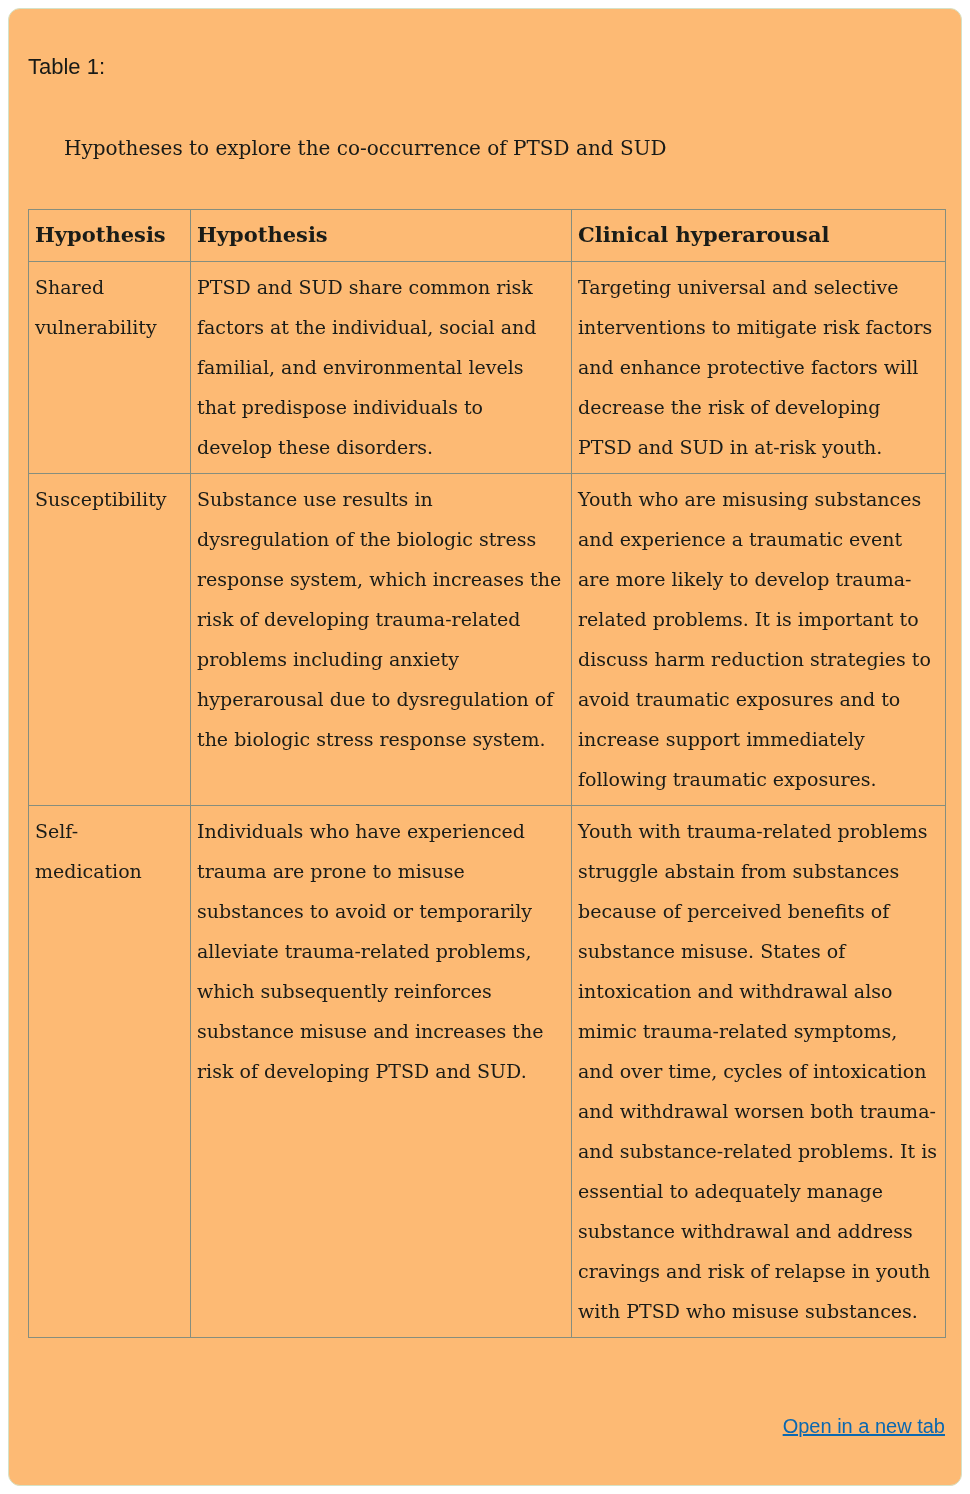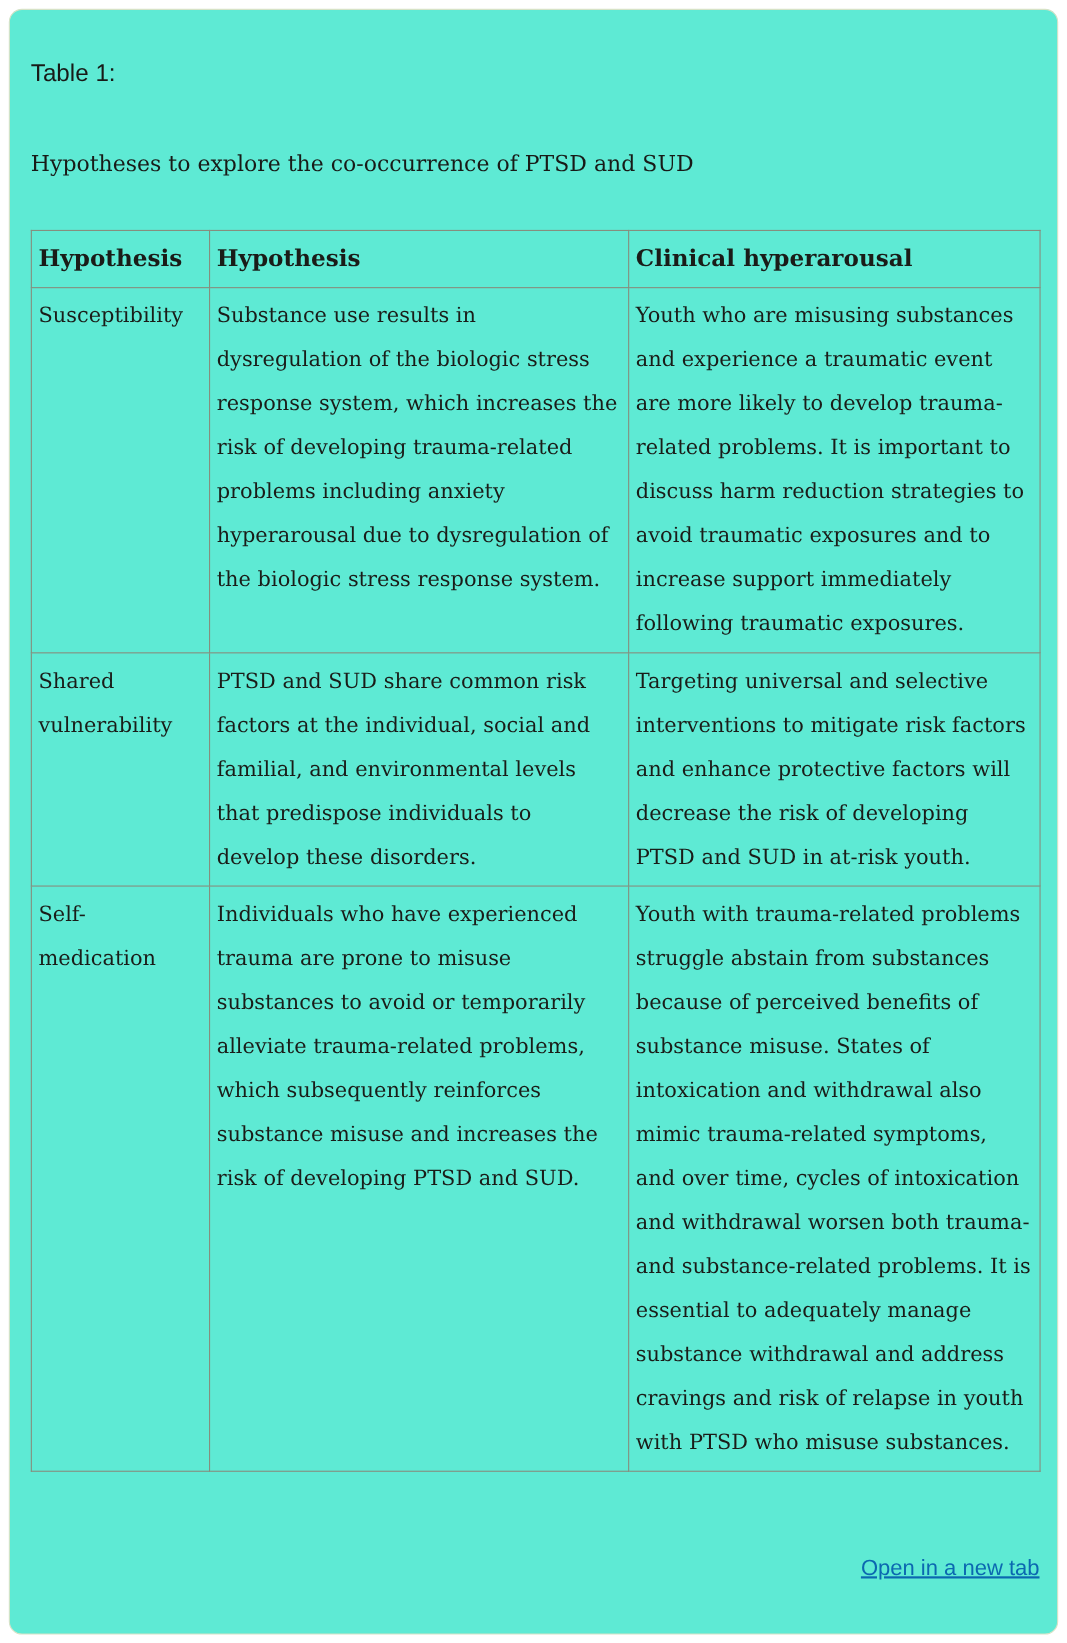--- a/index.html
+++ b/index.html
@@ -9,38 +9,39 @@
     background: #ffffff;
     font-family: "Liberation Sans", sans-serif;
     position: relative;
   }
   .panel {
     position: absolute;
     left: 8px;
     top: 8px;
     width: 954px;
     height: 1478px;
-    background: #5eead4;
+    background: #fdba74;
     border: 1px solid #d6e2c6;
     border-radius: 12px;
     padding: 46px 16px 0 19px;
     overflow: hidden;
   }
   .table-label {
     font-family: "Liberation Sans", sans-serif;
     font-size: 22px;
     line-height: 1.1;
     color: #181a17;
   }
   .caption {
     margin-top: 56px;
     font-family: "DejaVu Serif", serif;
     font-size: 20px;
     line-height: 1.35;
     color: #181a17;
+    margin-left: 36px;
   }
   table.data-table {
     margin-top: 47px;
     width: 100%;
     border-collapse: collapse;
     table-layout: fixed;
     background: transparent;
   }
   table.data-table th,
   table.data-table td {
@@ -93,28 +94,28 @@
     </colgroup>
     <thead>
       <tr>
         <th>Hypothesis</th>
         <th>Hypothesis</th>
         <th>Clinical hyperarousal</th>
       </tr>
     </thead>
     <tbody>
       <tr>
+        <td>Shared vulnerability</td>
+        <td>PTSD and SUD share common risk factors at the individual, social and familial, and environmental levels that predispose individuals to develop these disorders.</td>
+        <td>Targeting universal and selective interventions to mitigate risk factors and enhance protective factors will decrease the risk of developing PTSD and SUD in at-risk youth.</td>
+      </tr>
+      <tr>
         <td>Susceptibility</td>
         <td>Substance use results in dysregulation of the biologic stress response system, which increases the risk of developing trauma-related problems including anxiety hyperarousal due to dysregulation of the biologic stress response system.</td>
         <td>Youth who are misusing substances and experience a traumatic event are more likely to develop trauma-related problems. It is important to discuss harm reduction strategies to avoid traumatic exposures and to increase support immediately following traumatic exposures.</td>
-      </tr>
-      <tr>
-        <td>Shared vulnerability</td>
-        <td>PTSD and SUD share common risk factors at the individual, social and familial, and environmental levels that predispose individuals to develop these disorders.</td>
-        <td>Targeting universal and selective interventions to mitigate risk factors and enhance protective factors will decrease the risk of developing PTSD and SUD in at-risk youth.</td>
       </tr>
       <tr>
         <td>Self-medication</td>
         <td>Individuals who have experienced trauma are prone to misuse substances to avoid or temporarily alleviate trauma-related problems, which subsequently reinforces substance misuse and increases the risk of developing PTSD and SUD.</td>
         <td>Youth with trauma-related problems struggle abstain from substances because of perceived benefits of substance misuse. States of intoxication and withdrawal also mimic trauma-related symptoms, and over time, cycles of intoxication and withdrawal worsen both trauma- and substance-related problems. It is essential to adequately manage substance withdrawal and address cravings and risk of relapse in youth with PTSD who misuse substances.</td>
       </tr>
     </tbody>
   </table>
 
   <div class="link-row">

